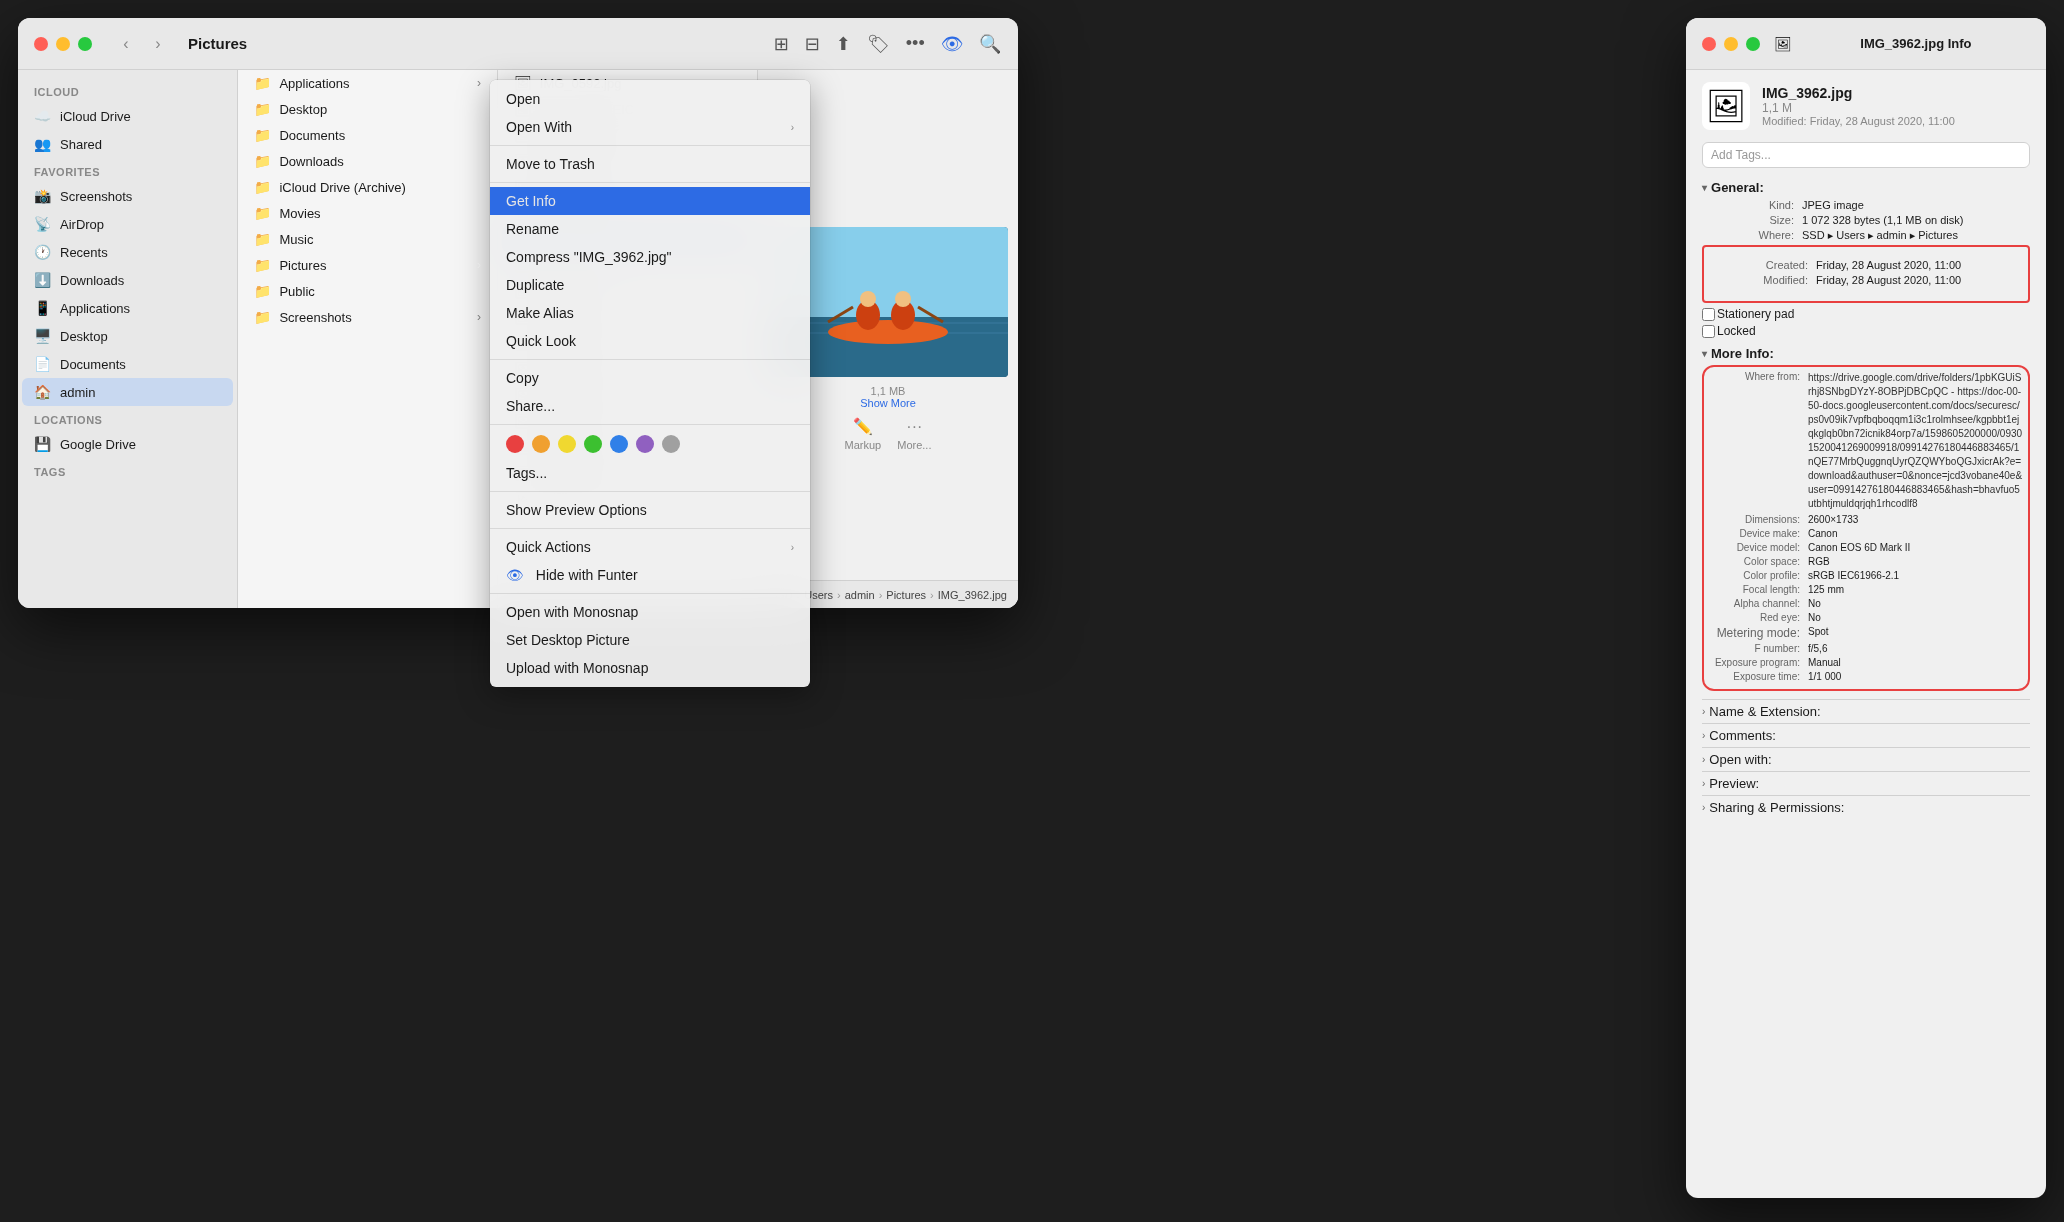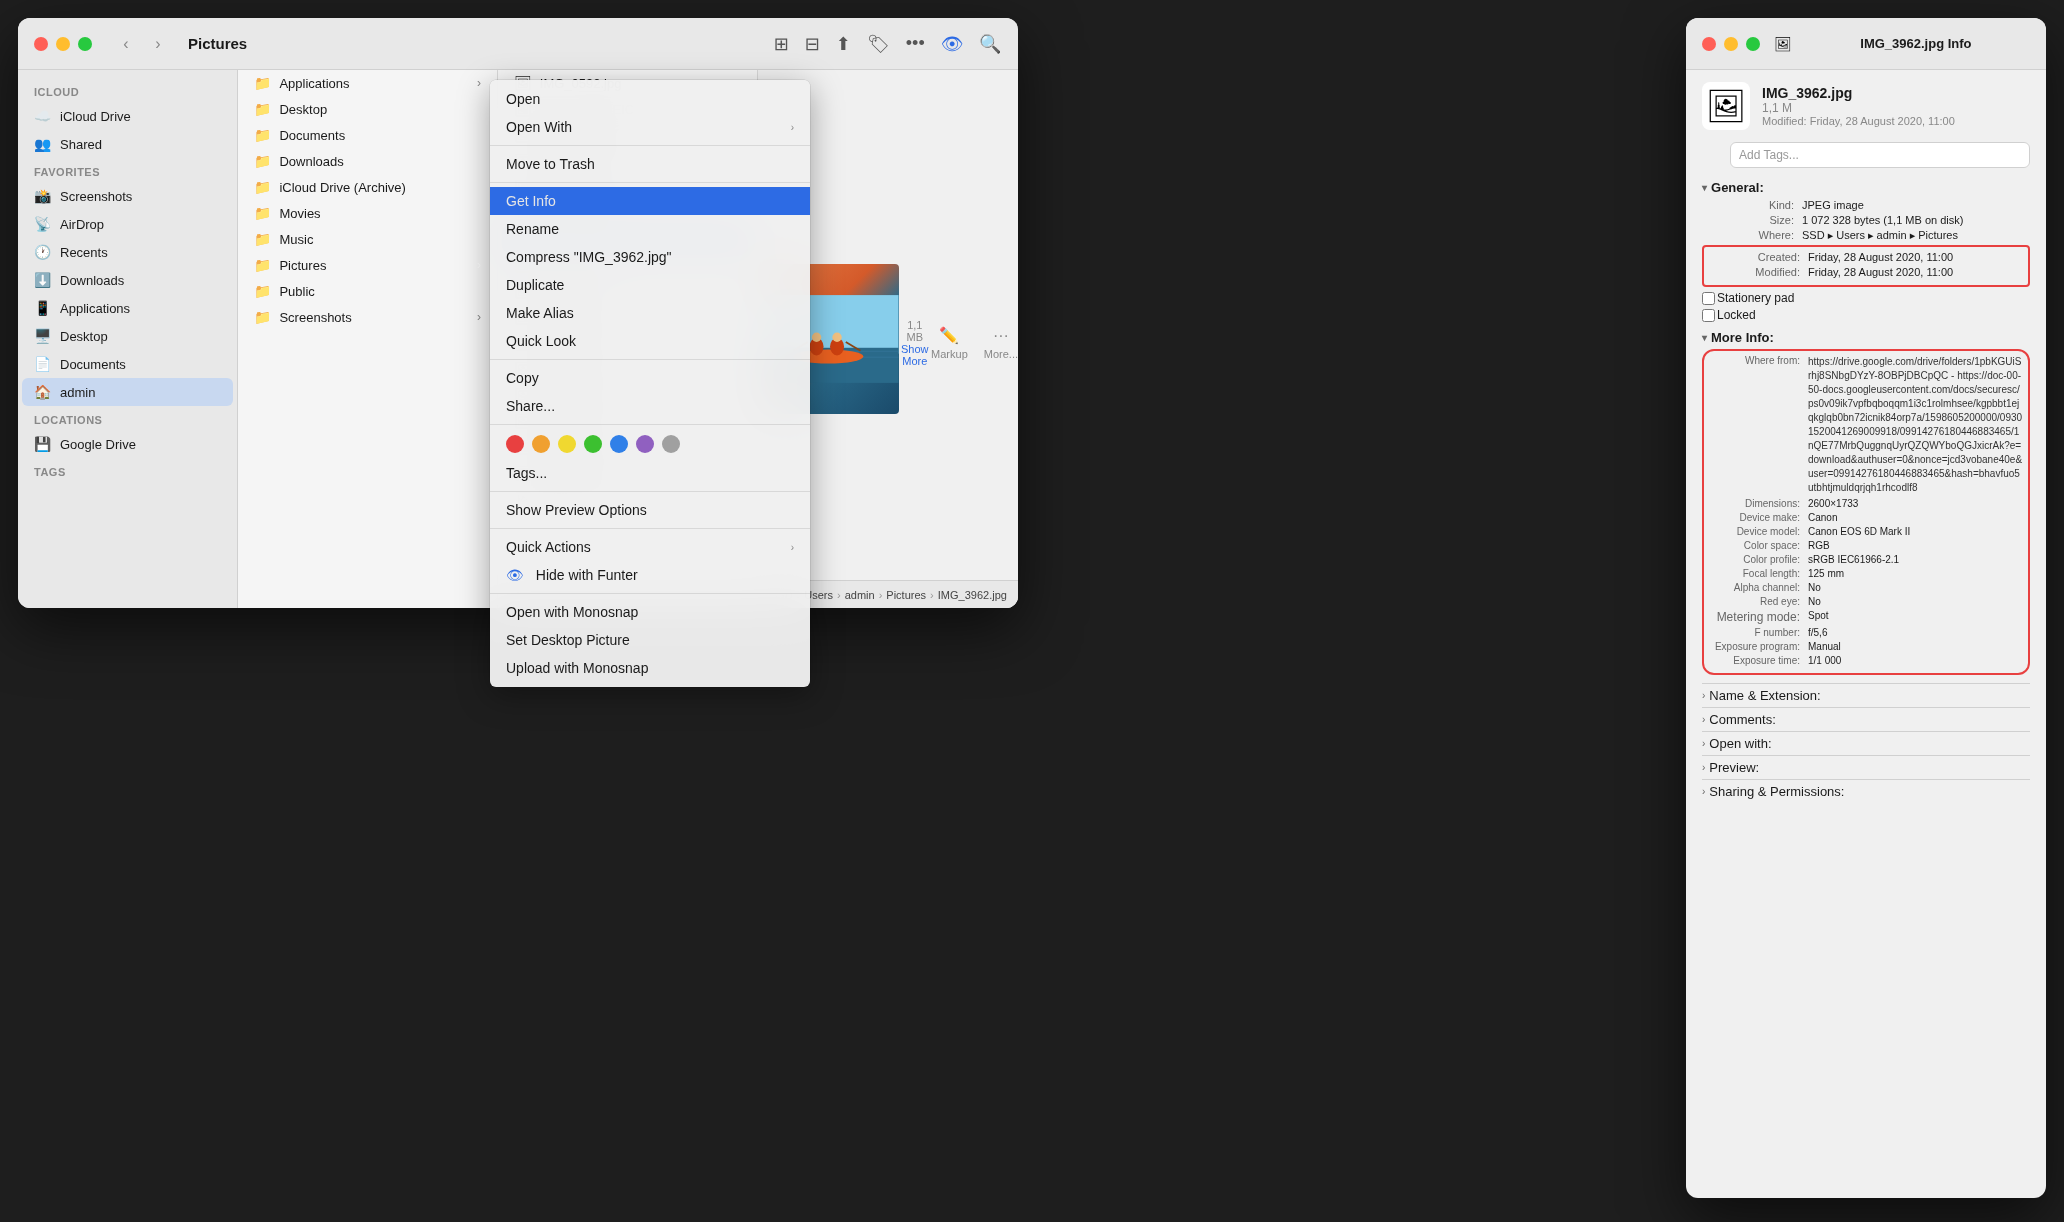--- a/index.html
+++ b/index.html
@@ -173,21 +173,21 @@
 
     .file-icon {
       font-size: 14px;
       flex-shrink: 0;
     }
 
     
     .preview-pane {
       flex: 1;
       display: flex;
-      flex-direction: row;
+      flex-direction: column;
       align-items: center;
       justify-content: center;
       background: #f0f0f0;
       overflow: hidden;
       position: relative;
     }
 
     .preview-image {
       width: 240px;
       height: 150px;
@@ -359,21 +359,20 @@
     }
 
     .add-tags-field {
       border: 1px solid #d0d0d0;
       border-radius: 6px;
       padding: 5px 8px;
       font-size: 12px;
       color: #999;
       margin-bottom: 12px;
       background: white;
-      margin-left: 28px;
     }
 
     .info-section {
       margin-bottom: 8px;
     }
 
     .info-section-header {
       display: flex;
       align-items: center;
       font-size: 13px;
@@ -402,21 +401,21 @@
     }
 
     .info-row-value {
       flex: 1;
       color: #1a1a1a;
     }
 
     .highlighted-box {
       border: 2px solid #e84040;
       border-radius: 4px;
-      padding: 4px;
+      padding: 12px;
       margin-bottom: 4px;
     }
 
     .more-info-box {
       border: 2px solid #e84040;
       border-radius: 12px;
       padding: 4px;
       margin-bottom: 4px;
     }
 

